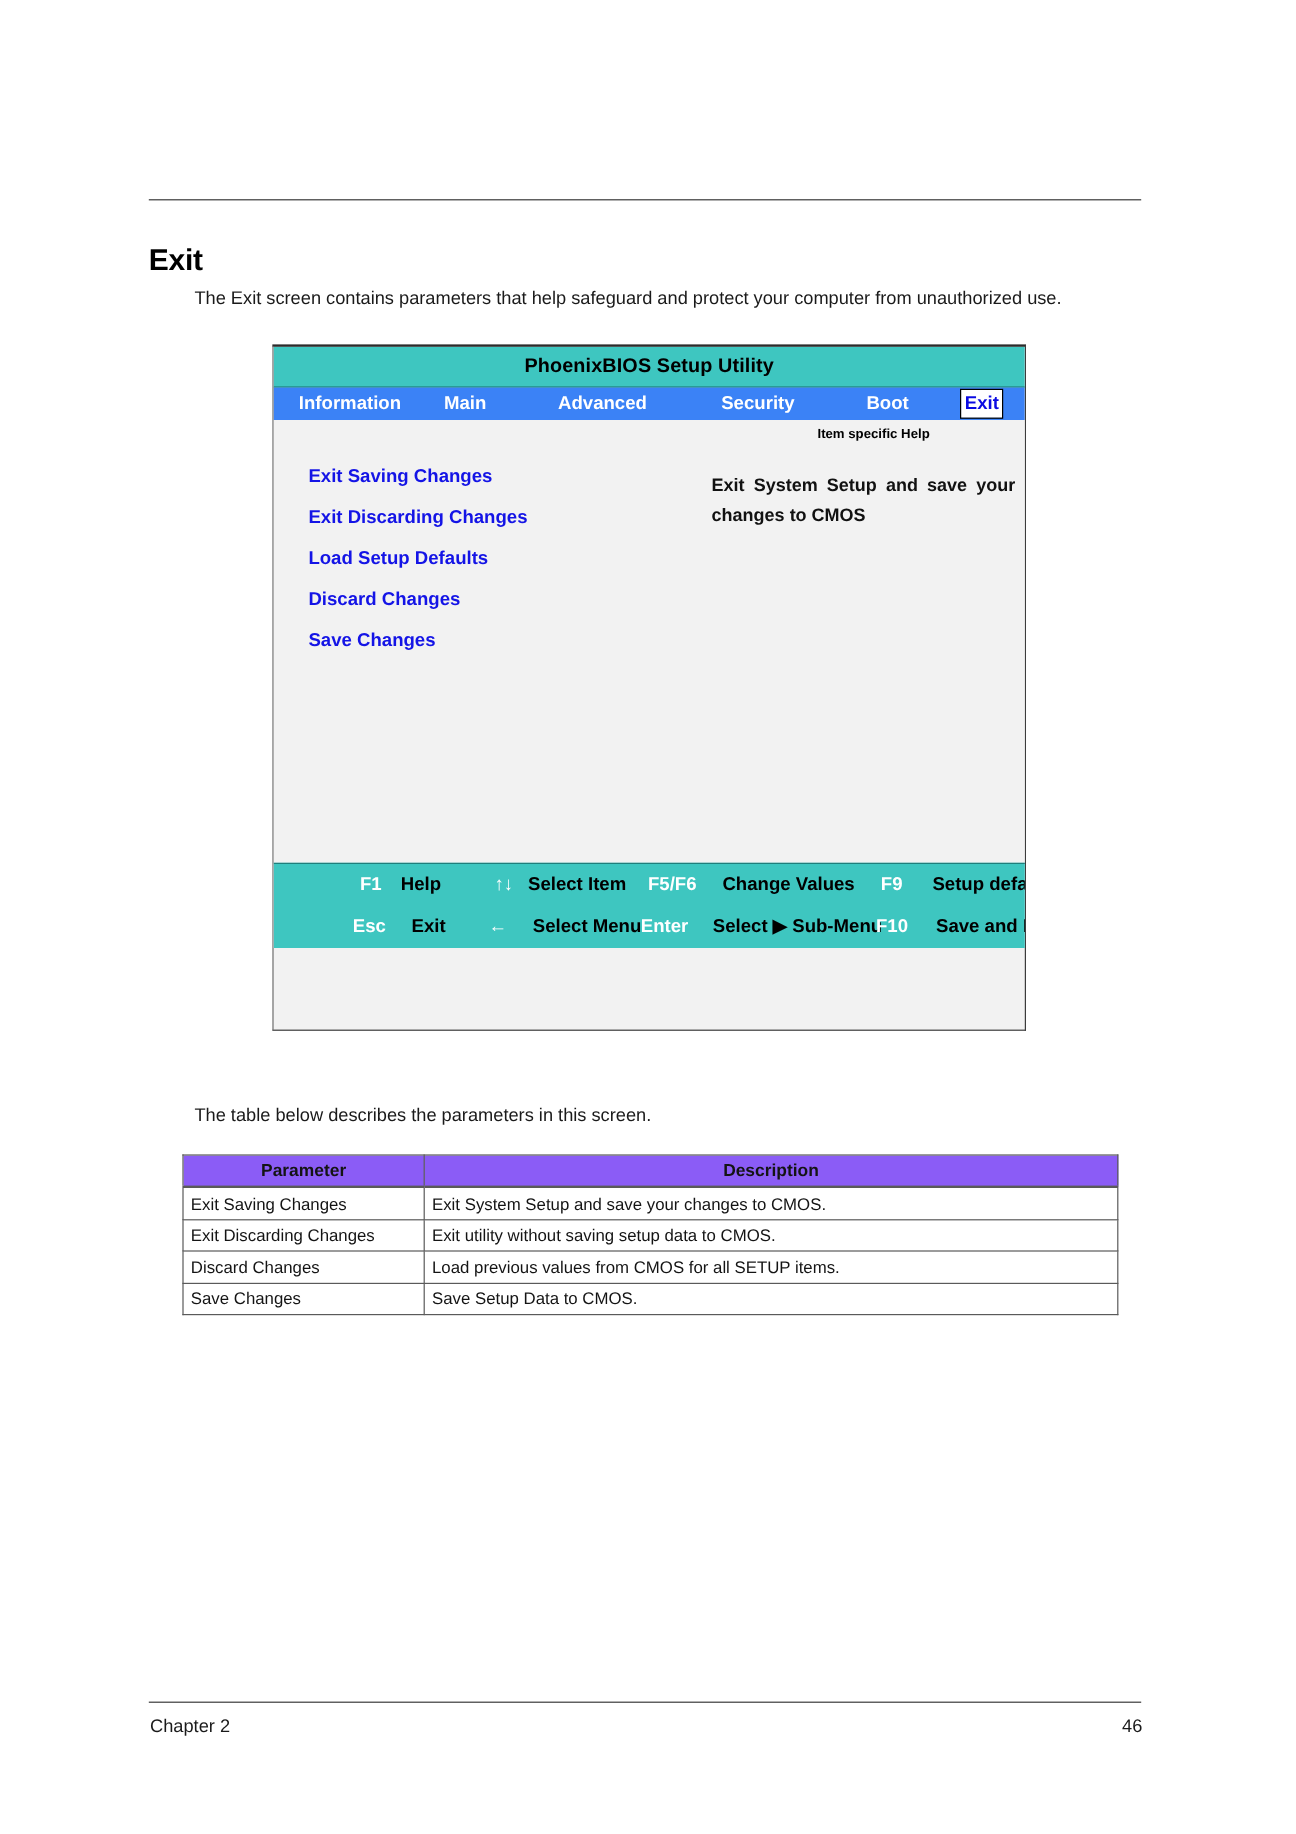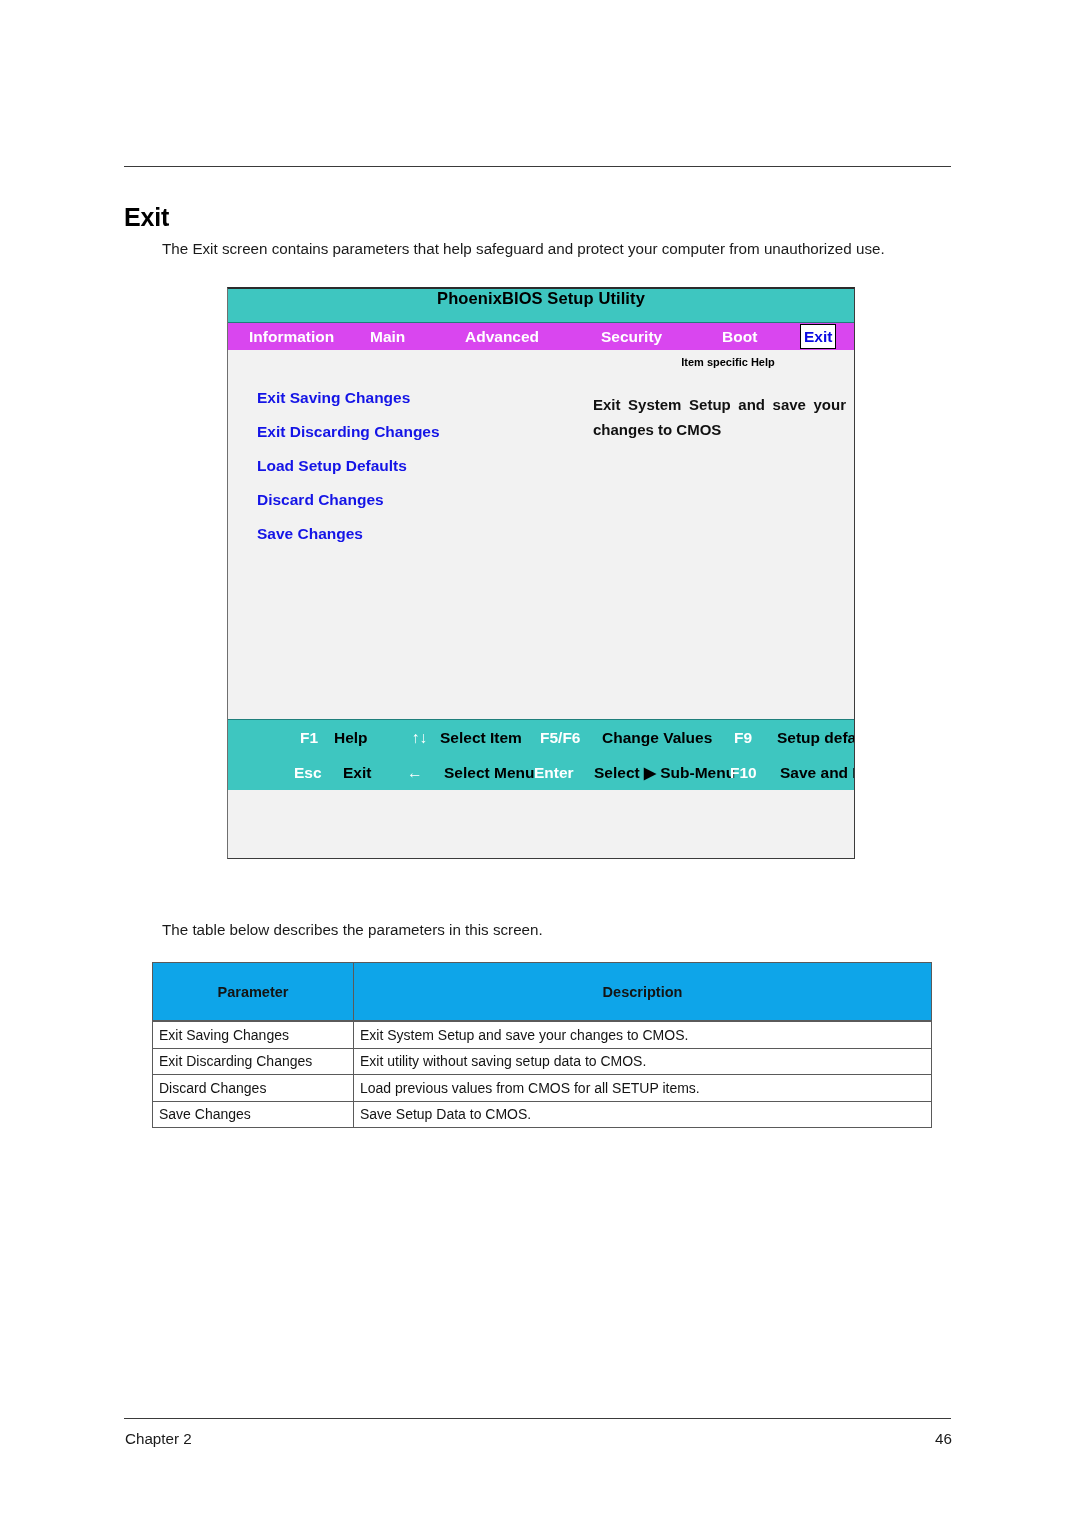--- a/index.html
+++ b/index.html
@@ -70,33 +70,34 @@
     border-bottom: 1px solid #3c3c3c;
     box-sizing: border-box;
     overflow: hidden;
     font-family: "Liberation Sans", sans-serif;
   }
 
   .bios-titlebar {
     height: 33px;
     background: #3ec6c0;
     display: flex;
+    align-items: center;
     justify-content: center;
     border-bottom: 1px solid #1f7f7c;
   }
   .bios-titlebar .t {
     font-size: 16.5px;
     font-weight: bold;
     color: #000;
     letter-spacing: 0.1px;
   }
 
   .bios-menubar {
     height: 27px;
-    background: #d946ef;
+    background: #3b82f6;
     display: flex;
     align-items: center;
     position: relative;
     padding-left: 12px;
   }
   .menu-tab {
     font-size: 15.5px;
     font-weight: bold;
     color: #ffffff;
     position: absolute;
@@ -205,25 +206,25 @@
     width: 780px;
     border-collapse: collapse;
     table-layout: fixed;
   }
   .param-table th, .param-table td {
     border: 1.3px solid #5a5a5a;
     font-size: 14px;
     color: #141414;
   }
   .param-table thead th {
-    background: #0ea5e9;
+    background: #8b5cf6;
     font-weight: bold;
     text-align: center;
     height: 25px;
-    padding: 16px 4px;
+    padding: 0 4px;
     font-size: 14.5px;
     border-bottom: 2px solid #5a5a5a;
   }
   .param-table tbody td {
     height: 25.5px;
     padding: 0 6px;
     text-align: left;
     background: #ffffff;
   }
   .col-param { width: 192px; }

